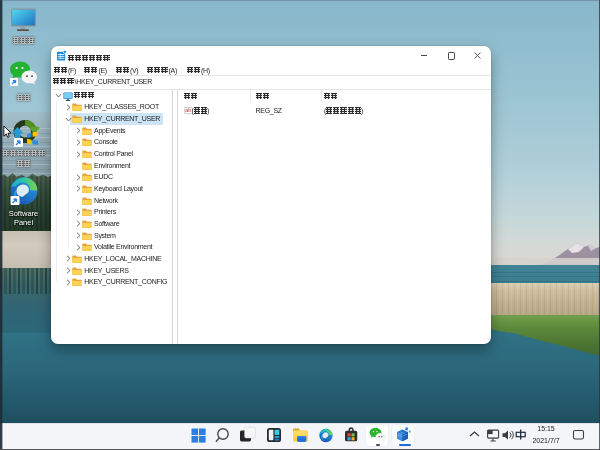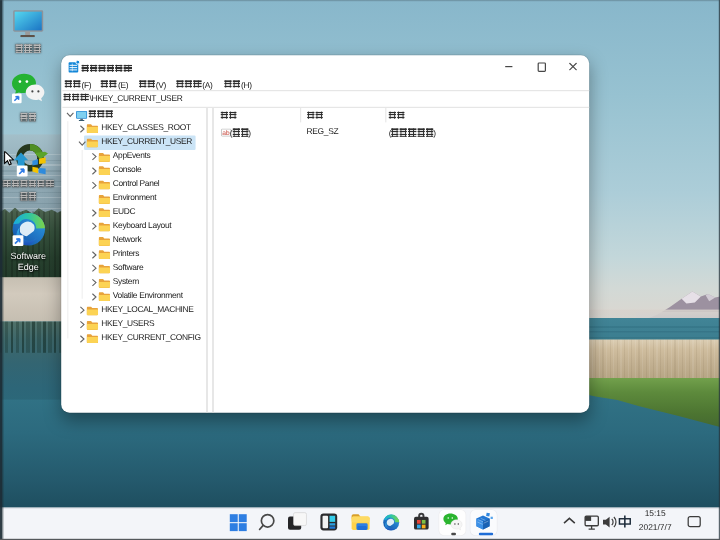--- a/index.html
+++ b/index.html
@@ -120,21 +120,21 @@
  <g clip-path="url(#ec)">
   <path d="M1.6 10.8 A13.6 13.6 0 0 1 28.55 14.2 L21.2 14.4 A7.8 7.8 0 0 0 6.8 10.2 Z" fill="url(#eg2)"></path>
   <path d="M7.6 16.6 a6.6 6.6 0 0 1 11.5-5.6 c.5.85.75 1.8.75 2.7 0 1.25-.35 2.2-.9 3.1 l-5.6 4.1 c-3.1-.3-5.75-2.3-5.75-4.3z" fill="#f2f9fc" opacity=".9"></path>
   <path d="M6.9 14 c-.9 6.5 3.6 10.6 8.8 10.6 2.3 0 4.3-.8 5.8-2.2 -1.9 3.7-5.7 6.1-10 6.1 -2.9 0-6.9-2.3-6.9-7.6 0-2.7 1-5.3 2.3-6.9z" fill="url(#eg3)"></path>
  </g>
  </g>
  <rect x="1.5" y="20" width="9" height="9" rx="1" fill="#fff"></rect>
  <path d="M3.5 27 L7.5 23 M7.5 23 l-3 0.2 M7.5 23 l-0.2 3" stroke="#2f7ce6" stroke-width="1.4" fill="none"></path>
 </svg>
 <div class="a lab" style="left:0;top:210px;width:47px;">Software</div>
-<div class="a lab" style="left:0;top:219px;width:47px;">Edge</div>
+<div class="a lab" style="left:0;top:219px;width:47px;">Panel</div>
 
 <svg class="a" style="left:3px;top:126px;" width="9" height="13" viewBox="0 0 11 16">
  <path d="M1 0 L1 12.5 L4 9.8 L5.8 14 L7.8 13.1 L6 9 L10 8.7 z" fill="#fff" stroke="#000" stroke-width="1.1"></path>
 </svg>
 
 <div class="a" style="left:51px;top:46px;width:440px;height:298px;background:#fff;border-radius:7px;box-shadow:0 6px 14px rgba(0,0,0,.34),0 0 0 0.5px rgba(0,0,0,.12);"></div>
 
 <svg class="a" style="left:56.5px;top:50px;" width="10" height="11" viewBox="0 0 10 11">
  <rect x="0" y="1.8" width="8.2" height="8.6" rx="0.9" fill="#1286d8"></rect>
  <rect x="0.9" y="4" width="6.4" height="0.9" fill="#fff" opacity=".9"></rect>

